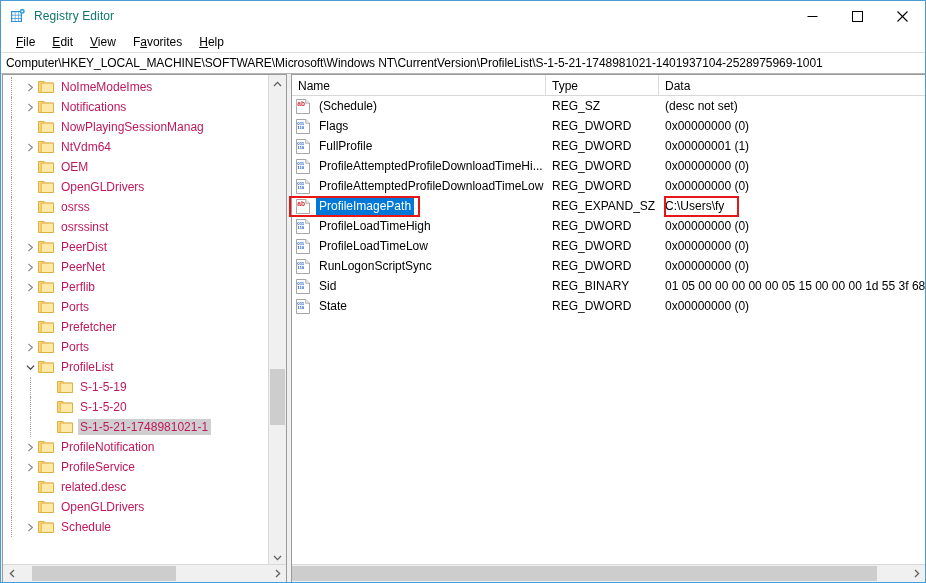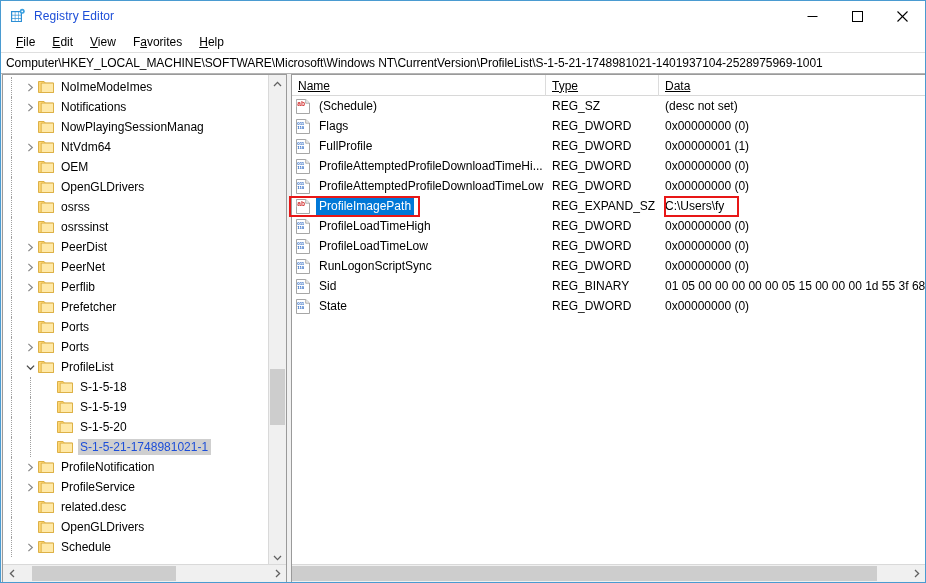--- a/index.html
+++ b/index.html
@@ -34,21 +34,21 @@
   .app-icon {
     width: 16px;
     height: 16px;
     margin-left: 9px;
     margin-right: 8px;
     position: relative;
     flex: none;
   }
   .title-text {
     font-size: 12px;
-    color: #1d4ed8;
+    color: #0f766e;
     letter-spacing: 0.1px;
   }
   .winbtns {
     position: absolute;
     right: 0;
     top: 0;
     height: 30px;
     display: flex;
   }
   .winbtn {
@@ -154,27 +154,27 @@
   .expander svg { display: block; }
   .folder {
     width: 16px;
     height: 14px;
     flex: none;
     position: relative;
     margin-right: 5px;
   }
   .tree-label {
     font-size: 12px;
-    color: #000000;
+    color: #be185d;
     padding: 1px 3px 1px 2px;
     line-height: 14px;
   }
   .tree-row.selected .tree-label {
     background: #cfcfcf;
-    color: #1d4ed8;
+    color: #be185d;
   }
 
   
   .vscroll {
     position: absolute;
     right: 0;
     top: 0;
     width: 17px;
     background: #f0f0f0;
     border-left: 1px solid #d9d9d9;
@@ -227,21 +227,20 @@
   
   .lv-header {
     position: absolute;
     left: 0; top: 0;
     height: 21px;
     width: 100%;
     background: #ffffff;
     border-bottom: 1px solid #d8d8d8;
     display: flex;
     box-sizing: border-box;
-    text-decoration: underline;
   }
   .lv-col {
     position: relative;
     height: 21px;
     display: flex;
     align-items: center;
     font-size: 12px;
     color: #000;
     padding-left: 6px;
     box-sizing: border-box;
@@ -508,70 +507,59 @@
               <span class="tree-label">Perflib</span>
             </div>
             <div class="tree-row">
               <div class="tw-guide" style="left: 8px;"></div>
               <div style="width: 19px; flex: 0 0 auto;"></div>
               <div class="expander"></div>
               <div class="folder"><svg width="16" height="14" viewBox="0 0 16 14">
                   <path d="M0.5 1.5 h5.6 l1.3 1.6 h8.1 v9.4 h-15 z" fill="#ffd875" stroke="#d8a93a" stroke-width="0.9"></path>
                   <path d="M3.2 3.1 h12.3 v9.4 h-12.3 z" fill="#ffe9a8" stroke="#d8a93a" stroke-width="0.8"></path>
                 </svg></div>
+              <span class="tree-label">Ports</span>
+            </div>
+            <div class="tree-row">
+              <div class="tw-guide" style="left: 8px;"></div>
+              <div style="width: 19px; flex: 0 0 auto;"></div>
+              <div class="expander"></div>
+              <div class="folder"><svg width="16" height="14" viewBox="0 0 16 14">
+                  <path d="M0.5 1.5 h5.6 l1.3 1.6 h8.1 v9.4 h-15 z" fill="#ffd875" stroke="#d8a93a" stroke-width="0.9"></path>
+                  <path d="M3.2 3.1 h12.3 v9.4 h-12.3 z" fill="#ffe9a8" stroke="#d8a93a" stroke-width="0.8"></path>
+                </svg></div>
               <span class="tree-label">Prefetcher</span>
             </div>
             <div class="tree-row">
               <div class="tw-guide" style="left: 8px;"></div>
               <div style="width: 19px; flex: 0 0 auto;"></div>
-              <div class="expander"></div>
+              <div class="expander">
+                <svg width="9" height="9" viewBox="0 0 9 9">
+                  <path d="M2.4 0.9 L6.3 4.5 L2.4 8.1" fill="none" stroke="#8a8a8a" stroke-width="1.25"></path>
+                </svg>
+              </div>
               <div class="folder"><svg width="16" height="14" viewBox="0 0 16 14">
                   <path d="M0.5 1.5 h5.6 l1.3 1.6 h8.1 v9.4 h-15 z" fill="#ffd875" stroke="#d8a93a" stroke-width="0.9"></path>
                   <path d="M3.2 3.1 h12.3 v9.4 h-12.3 z" fill="#ffe9a8" stroke="#d8a93a" stroke-width="0.8"></path>
                 </svg></div>
               <span class="tree-label">Ports</span>
             </div>
             <div class="tree-row">
               <div class="tw-guide" style="left: 8px;"></div>
               <div style="width: 19px; flex: 0 0 auto;"></div>
               <div class="expander">
                 <svg width="9" height="9" viewBox="0 0 9 9">
-                  <path d="M2.4 0.9 L6.3 4.5 L2.4 8.1" fill="none" stroke="#8a8a8a" stroke-width="1.25"></path>
-                </svg>
-              </div>
-              <div class="folder"><svg width="16" height="14" viewBox="0 0 16 14">
-                  <path d="M0.5 1.5 h5.6 l1.3 1.6 h8.1 v9.4 h-15 z" fill="#ffd875" stroke="#d8a93a" stroke-width="0.9"></path>
-                  <path d="M3.2 3.1 h12.3 v9.4 h-12.3 z" fill="#ffe9a8" stroke="#d8a93a" stroke-width="0.8"></path>
-                </svg></div>
-              <span class="tree-label">Ports</span>
-            </div>
-            <div class="tree-row">
-              <div class="tw-guide" style="left: 8px;"></div>
-              <div style="width: 19px; flex: 0 0 auto;"></div>
-              <div class="expander">
-                <svg width="9" height="9" viewBox="0 0 9 9">
                   <path d="M0.9 2.6 L4.5 6.3 L8.1 2.6" fill="none" stroke="#4a4a4a" stroke-width="1.25"></path>
                 </svg>
               </div>
               <div class="folder"><svg width="16" height="14" viewBox="0 0 16 14">
                   <path d="M0.5 1.5 h5.6 l1.3 1.6 h8.1 v9.4 h-15 z" fill="#ffd875" stroke="#d8a93a" stroke-width="0.9"></path>
                   <path d="M3.2 3.1 h12.3 v9.4 h-12.3 z" fill="#ffe9a8" stroke="#d8a93a" stroke-width="0.8"></path>
                 </svg></div>
               <span class="tree-label">ProfileList</span>
-            </div>
-            <div class="tree-row">
-              <div class="tw-guide" style="left: 8px;"></div>
-              <div class="tw-guide" style="left: 27px;"></div>
-              <div style="width: 38px; flex: 0 0 auto;"></div>
-              <div class="expander"></div>
-              <div class="folder"><svg width="16" height="14" viewBox="0 0 16 14">
-                  <path d="M0.5 1.5 h5.6 l1.3 1.6 h8.1 v9.4 h-15 z" fill="#ffd875" stroke="#d8a93a" stroke-width="0.9"></path>
-                  <path d="M3.2 3.1 h12.3 v9.4 h-12.3 z" fill="#ffe9a8" stroke="#d8a93a" stroke-width="0.8"></path>
-                </svg></div>
-              <span class="tree-label">S-1-5-18</span>
             </div>
             <div class="tree-row">
               <div class="tw-guide" style="left: 8px;"></div>
               <div class="tw-guide" style="left: 27px;"></div>
               <div style="width: 38px; flex: 0 0 auto;"></div>
               <div class="expander"></div>
               <div class="folder"><svg width="16" height="14" viewBox="0 0 16 14">
                   <path d="M0.5 1.5 h5.6 l1.3 1.6 h8.1 v9.4 h-15 z" fill="#ffd875" stroke="#d8a93a" stroke-width="0.9"></path>
                   <path d="M3.2 3.1 h12.3 v9.4 h-12.3 z" fill="#ffe9a8" stroke="#d8a93a" stroke-width="0.8"></path>
                 </svg></div>

